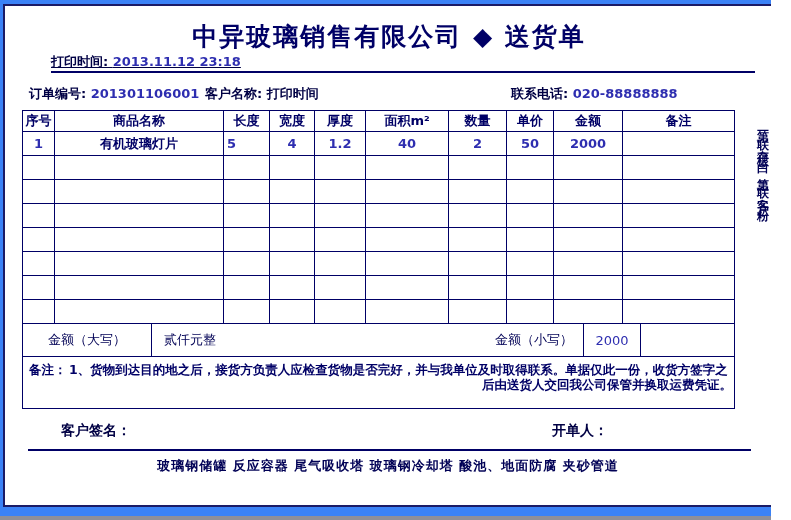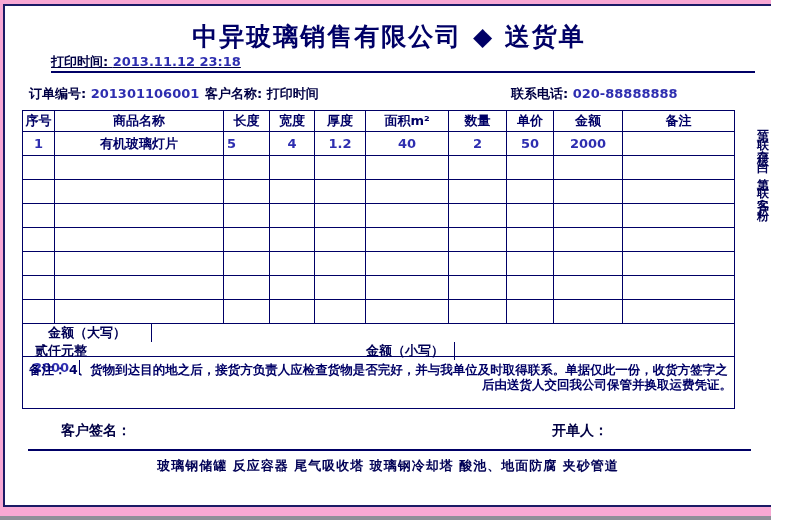--- a/index.html
+++ b/index.html
@@ -1,20 +1,20 @@
 <!DOCTYPE html>
 <html><head>
 <meta charset="utf-8">
 <style>
   * { box-sizing: border-box; margin: 0; padding: 0; }
   html,body { width:791px; height:520px; }
   .canvas {
     position: relative;
     width: 771px; height: 520px;
-    background: #f9a8d4;
+    background: #3b82f6;
     font-family: "DejaVu Sans", sans-serif;
     overflow: hidden;
   }
   .canvas::after{
     content:""; position:absolute; left:0; right:0; bottom:0; height:4px;
     background:#8f8f99;
   }
   .page {
     position: absolute; left: 3px; top: 4px;
     width: 772px; height: 503px;
@@ -57,21 +57,21 @@
     font-size: 13px; font-weight: bold; color: #000066;
     overflow: hidden; white-space: nowrap;
   }
   .c.num { color: #2e2eb0; }
   .c.left { justify-content: flex-start; padding-left: 3px; }
   .c:last-child { border-right: none; }
   .w0{width:32px}.w1{width:169px}.w2{width:46px}.w3{width:45px}.w4{width:51px}
   .w5{width:83px}.w6{width:58px}.w7{width:47px}.w8{width:69px}.w9{flex:1}
 
   .totals { display: flex; height: 33px; border-bottom: 1px solid #000066;
-            font-size: 13px; font-weight: bold; flex-direction: column; }
+            font-size: 13px; font-weight: normal; }
   .t-cell { border-right: 1px solid #000066; display:flex; align-items:center; }
   .t0 { width: 129px; justify-content: center; color:#000055; }
   .t1 { width: 432px; justify-content: space-between; padding: 0 10px 0 12px; color:#000055; }
   .t2 { width: 57px; justify-content: center; color:#2e2eb0; }
   .t3 { flex: 1; border-right: none; }
 
   .notes { display: flex; height: 51px; padding: 5px 2px 0 6px;
            font-size: 12.5px; font-weight: bold; color: #000066; line-height: 15px; }
   .notes-label { width: 40px; flex: none; }
   .notes-body { flex: 1; }
@@ -239,21 +239,21 @@
             <span>贰仟元整</span>
             <span>金额（小写）</span>
           </div>
           <div class="t-cell t2">2000</div>
           <div class="t-cell t3"></div>
         </div>
 
         <div class="notes">
           <div class="notes-label">备注：</div>
           <div class="notes-body">
-            <div>4、货物到达目的地之后，接货方负责人应检查货物是否完好，并与我单位及时取得联系。单据仅此一份，收货方签字之</div>
+            <div>1、货物到达目的地之后，接货方负责人应检查货物是否完好，并与我单位及时取得联系。单据仅此一份，收货方签字之</div>
             <div class="indent">后由送货人交回我公司保管并换取运费凭证。</div>
           </div>
         </div>
 
       </div>
 
       <div class="strip">第一联 存根（白） 第二联 客户（粉）</div>
     </div>
 
     <div class="sign-row">

